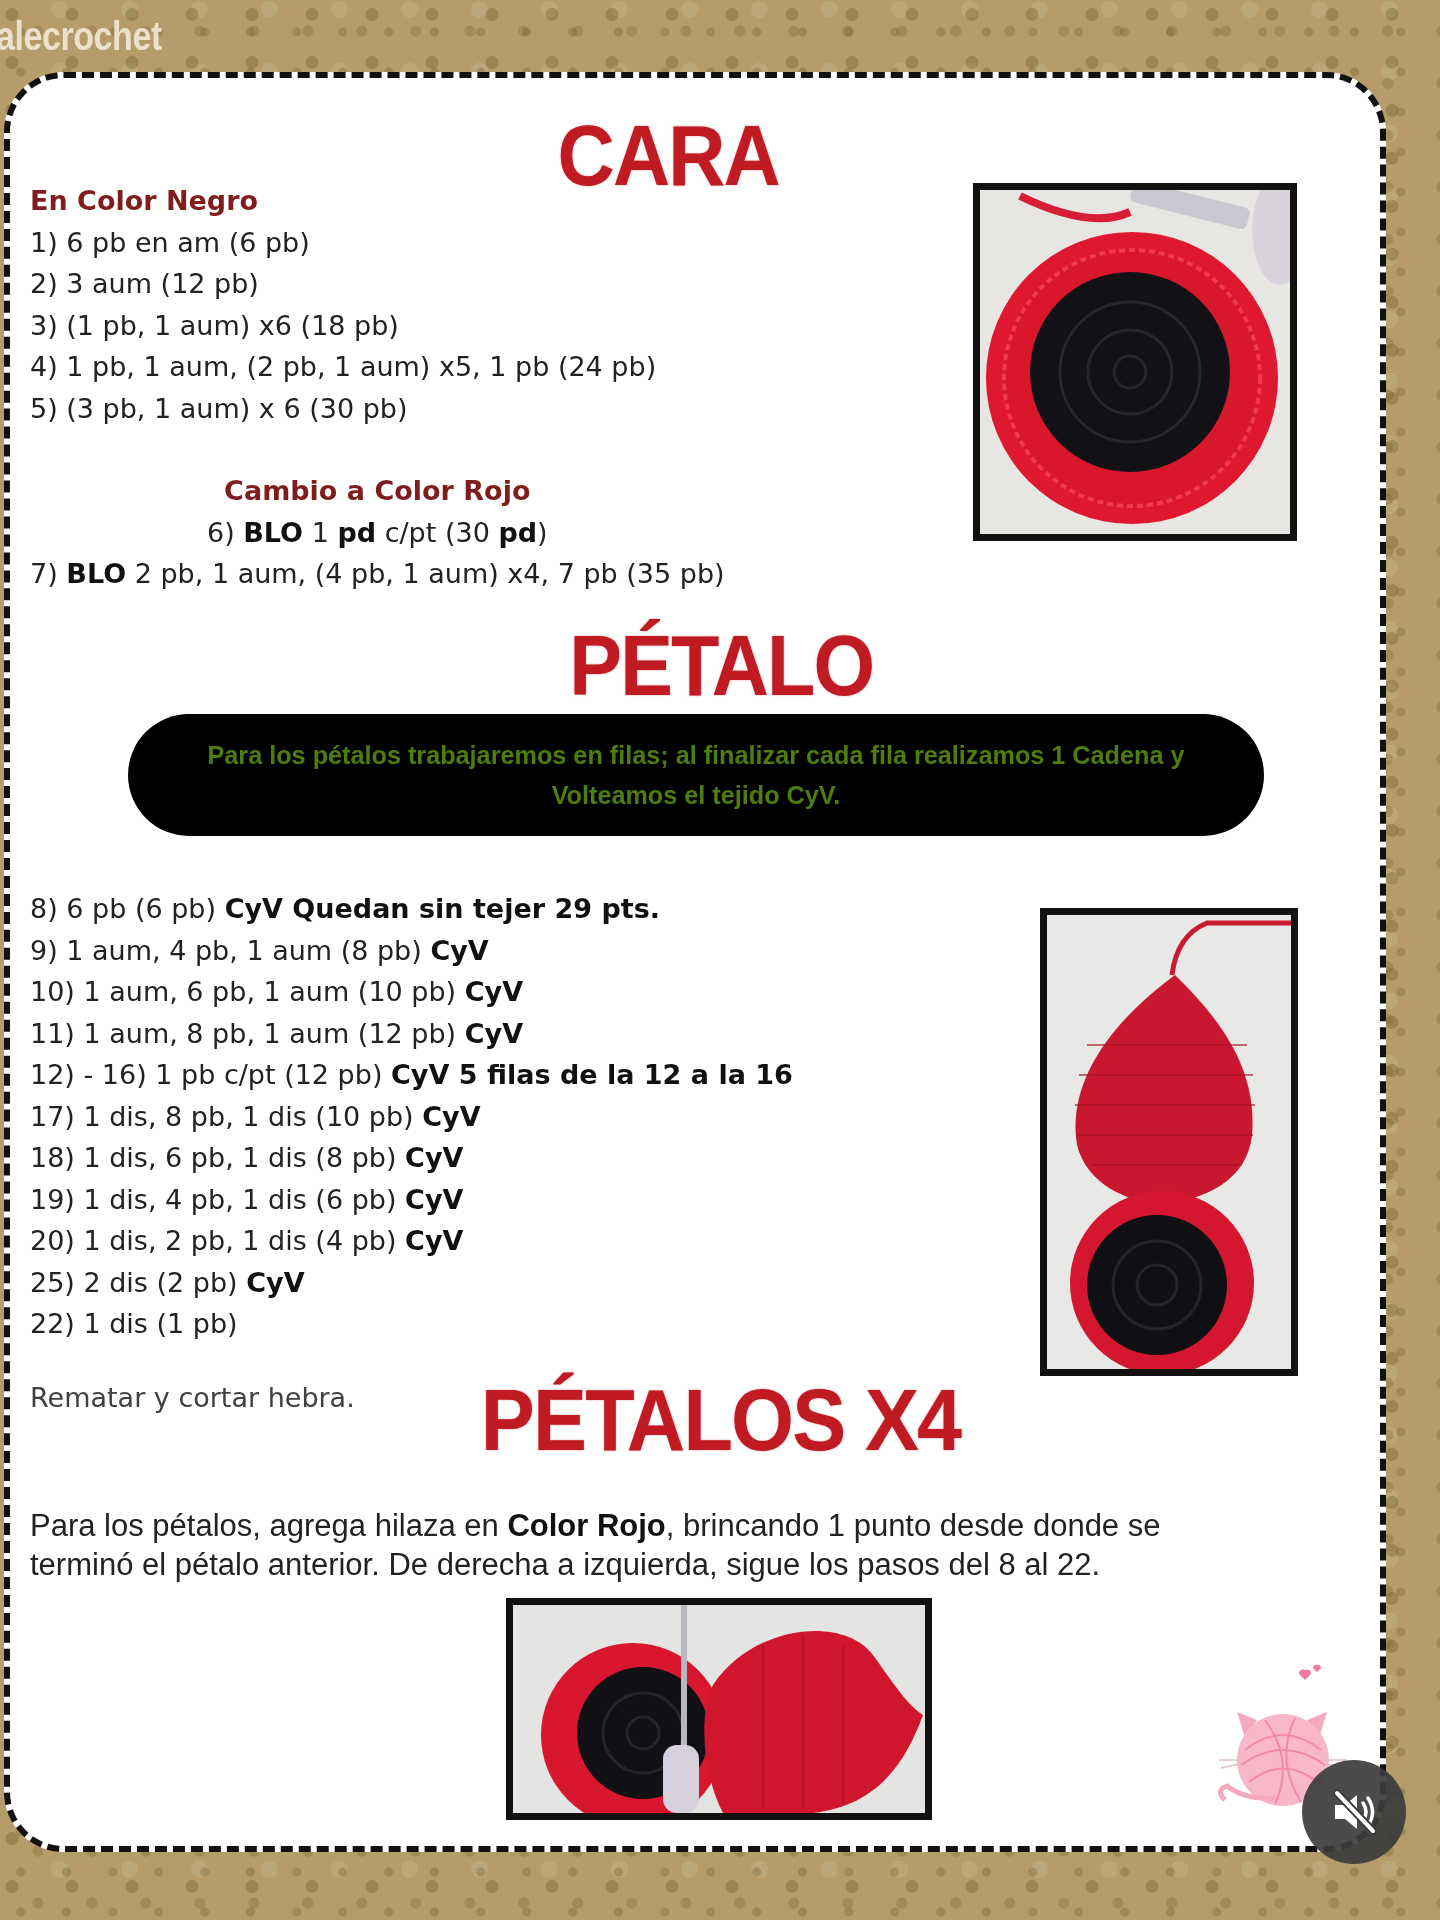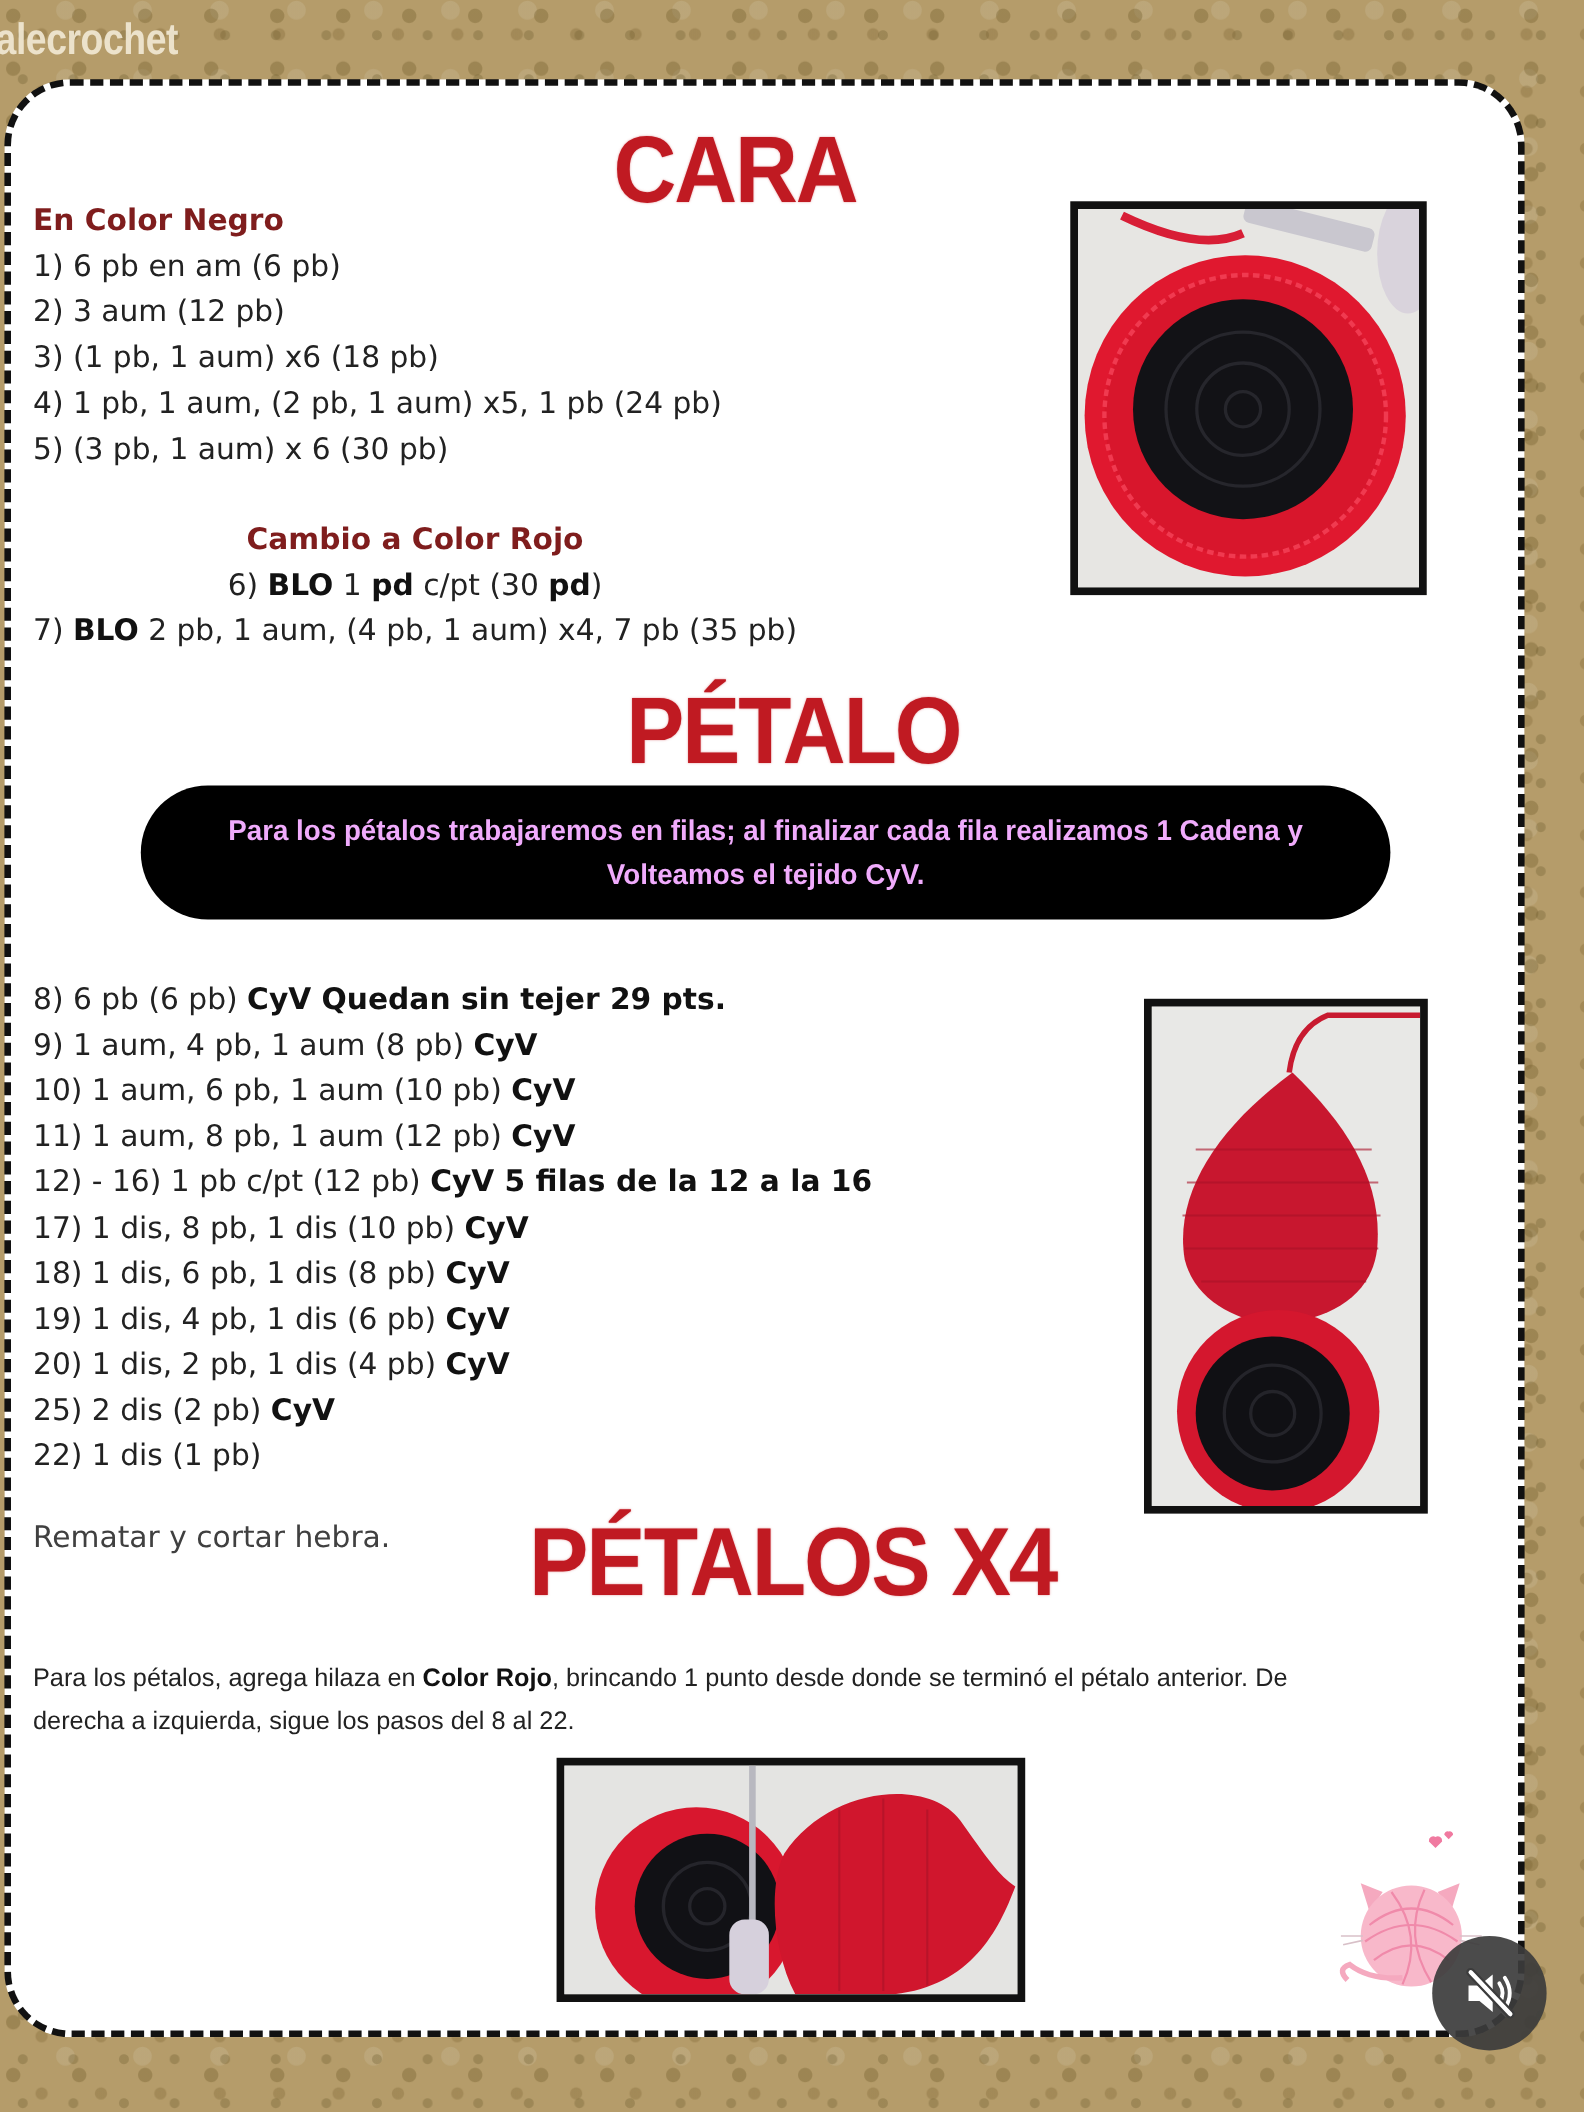--- a/index.html
+++ b/index.html
@@ -41,30 +41,30 @@
   .txt b { color:#111; }
   .hdr { font-weight:bold; color:#7f1d1d; }
 
   .sec1 { top:180px; }
   .sec2 { top:470px;text-align:center; }
   .sec3 { top:888px; }
   .rematar { position:absolute; left:30px; top:1382px; font-size:27px; color:#404040; }
 
   .pill {
     position:absolute; left:128px; top:714px; width:1136px; height:122px;
-    background:#000; border-radius:61px; color:#f0abfc;
+    background:#000; border-radius:61px; color:#4d7c0f;
     font-family:"Liberation Sans", sans-serif; font-weight:bold;
     font-size:26px; text-align:center; line-height:40px;
     display:flex; align-items:center; justify-content:center; padding:0 40px; box-sizing:border-box;
   }
   .pill span { display:block; transform:scaleX(0.97); }
 
   .para {
     position:absolute; left:30px; top:1506px; width:1180px;
-    font-family:"Liberation Sans", sans-serif; font-size:23px; line-height:39px; color:#222;
+    font-family:"Liberation Sans", sans-serif; font-size:31px; line-height:39px; color:#222;
   }
   .para b { color:#111; }
 
   .photo {
     position:absolute; border:7px solid #111; background:#e6e6e4; box-sizing:border-box; overflow:hidden;
   }
   .ph1 { left:973px; top:183px; width:324px; height:358px; }
   .ph2 { left:1040px; top:908px; width:258px; height:468px; }
   .ph3 { left:506px; top:1598px; width:426px; height:222px; }
 

